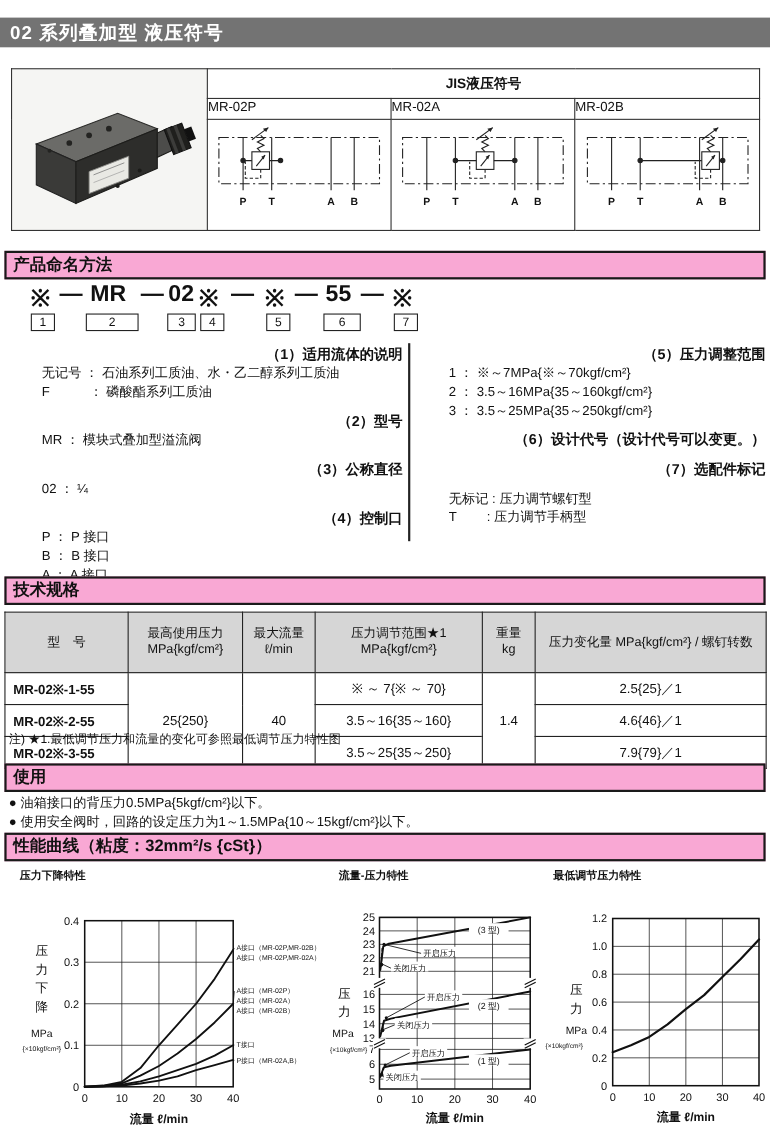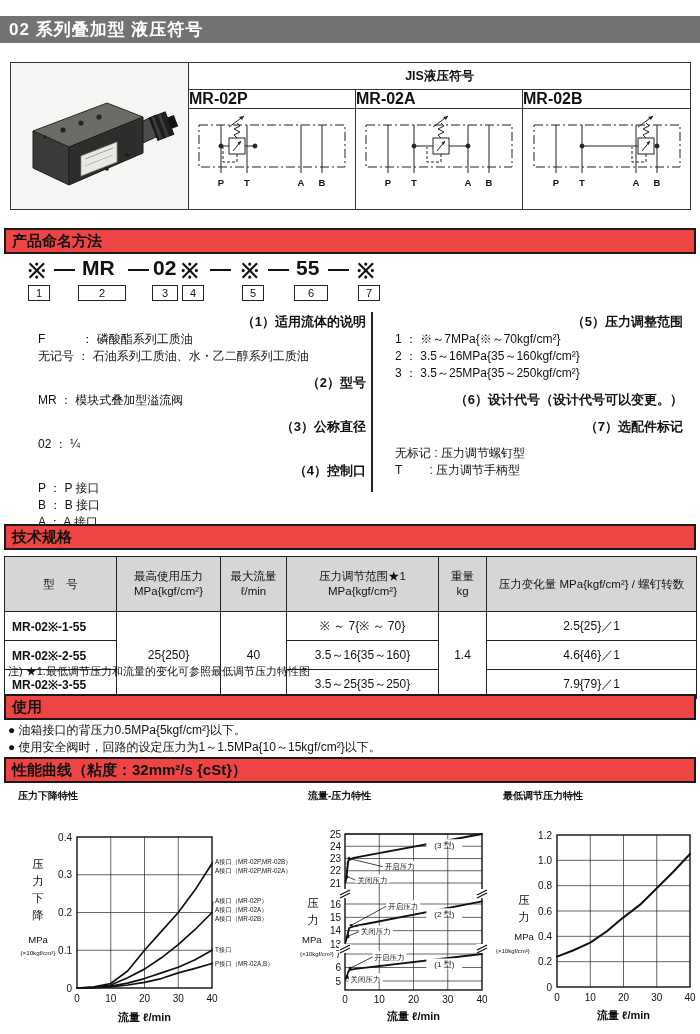--- a/index.html
+++ b/index.html
@@ -1,25 +1,25 @@
 <!DOCTYPE html>
 <html><head>
 <meta charset="utf-8">
 <style>
   html,body{margin:0;padding:0;background:#fff;}
   body{width:700px;height:1034px;position:relative;font-family:"Liberation Sans",sans-serif;color:#111;overflow:hidden;}
   .page{position:absolute;left:0;top:0;width:700px;height:1034px;background:#fff;}
   .titlebar{position:absolute;left:0;top:16px;width:700px;height:27px;background:#737373;color:#fff;
     font-weight:bold;font-size:17px;line-height:27px;padding-left:9px;box-sizing:border-box;letter-spacing:1px;}
   .secbar{position:absolute;left:4px;width:692px;height:26px;border:2px solid #1a1a1a;box-sizing:border-box;
-    font-weight:bold;font-size:15px;line-height:21px;padding-left:6px;background:#ef4444;}
+    font-weight:bold;font-size:15px;line-height:21px;padding-left:6px;background:#f9a8d4;}
   table.sym{position:absolute;left:10px;top:62px;width:680px;border-collapse:collapse;table-layout:fixed;}
   table.sym td,table.sym th{border:1px solid #333;padding:0;}
   .jhead{height:26px;font-size:12.5px;font-weight:bold;text-align:center;}
-  .mrow td{height:18px;font-size:16px;text-align:left;vertical-align:top;padding:3px 0 0 8px;border-bottom:none;font-weight:bold;}
+  .mrow td{height:18px;font-size:12px;text-align:left;vertical-align:top;padding:3px 0 0 8px;border-bottom:none;}
   .srow td{height:100px;border-top:none;text-align:center;vertical-align:top;}
   .photocell{background:#f5f5f3;text-align:center;vertical-align:middle;}
   .codepart{position:absolute;font-weight:bold;font-size:21px;font-family:"Liberation Sans",sans-serif;}
   .codebox{position:absolute;height:14px;border:1.5px solid #222;font-size:11px;line-height:14px;text-align:center;box-sizing:content-box;}
   .ncol{position:absolute;}
   .nt{font-weight:bold;font-size:13px;margin-top:9px;text-align:right;}
   .nl{font-size:12px;margin-left:24px;line-height:17px;}
   .vline{position:absolute;left:371px;top:312px;width:1.5px;height:180px;background:#222;}
   table.spec{position:absolute;left:4px;top:556px;width:692px;border-collapse:collapse;table-layout:fixed;}
   table.spec th{background:#d6d6d6;border:1px solid #222;font-weight:normal;font-size:11.5px;height:52px;white-space:pre-line;line-height:15px;}
@@ -170,33 +170,33 @@
   <span class="codebox" style="left:152px;top:285px;width:24px">3</span>
   <span class="codebox" style="left:182px;top:285px;width:20px">4</span>
   <span class="codebox" style="left:242px;top:285px;width:20px">5</span>
   <span class="codebox" style="left:294px;top:285px;width:32px">6</span>
   <span class="codebox" style="left:358px;top:285px;width:20px">7</span>
 
   <div class="vline"></div>
 
   <div class="ncol" style="left:14px;top:304px;width:352px">
     <div class="nt">（1）适用流体的说明</div>
+    <div class="nl">无记号 ： 石油系列工质油、水・乙二醇系列工质油</div>
     <div class="nl">F　　　： 磷酸酯系列工质油</div>
-    <div class="nl">无记号 ： 石油系列工质油、水・乙二醇系列工质油</div>
     <div class="nt">（2）型号</div>
     <div class="nl">MR ： 模块式叠加型溢流阀</div>
     <div class="nt">（3）公称直径</div>
     <div class="nl">02 ： ¼</div>
     <div class="nt">（4）控制口</div>
     <div class="nl">P ： P 接口</div>
     <div class="nl">B ： B 接口</div>
     <div class="nl">A ： A 接口</div>
   </div>
 
-  <div class="ncol" style="left:371px;top:304px;width:312px">
+  <div class="ncol" style="left:384px;top:304px;width:312px">
     <div class="nt">（5）压力调整范围</div>
     <div class="nl">1 ： ※～7MPa{※～70kgf/cm²}</div>
     <div class="nl">2 ： 3.5～16MPa{35～160kgf/cm²}</div>
     <div class="nl">3 ： 3.5～25MPa{35～250kgf/cm²}</div>
     <div class="nt">（6）设计代号（设计代号可以变更。）</div>
     <div class="nt">（7）选配件标记</div>
     <div class="nl" style="margin-top:9px">无标记 : 压力调节螺钉型</div>
     <div class="nl">T　　  : 压力调节手柄型</div>
   </div>
 

